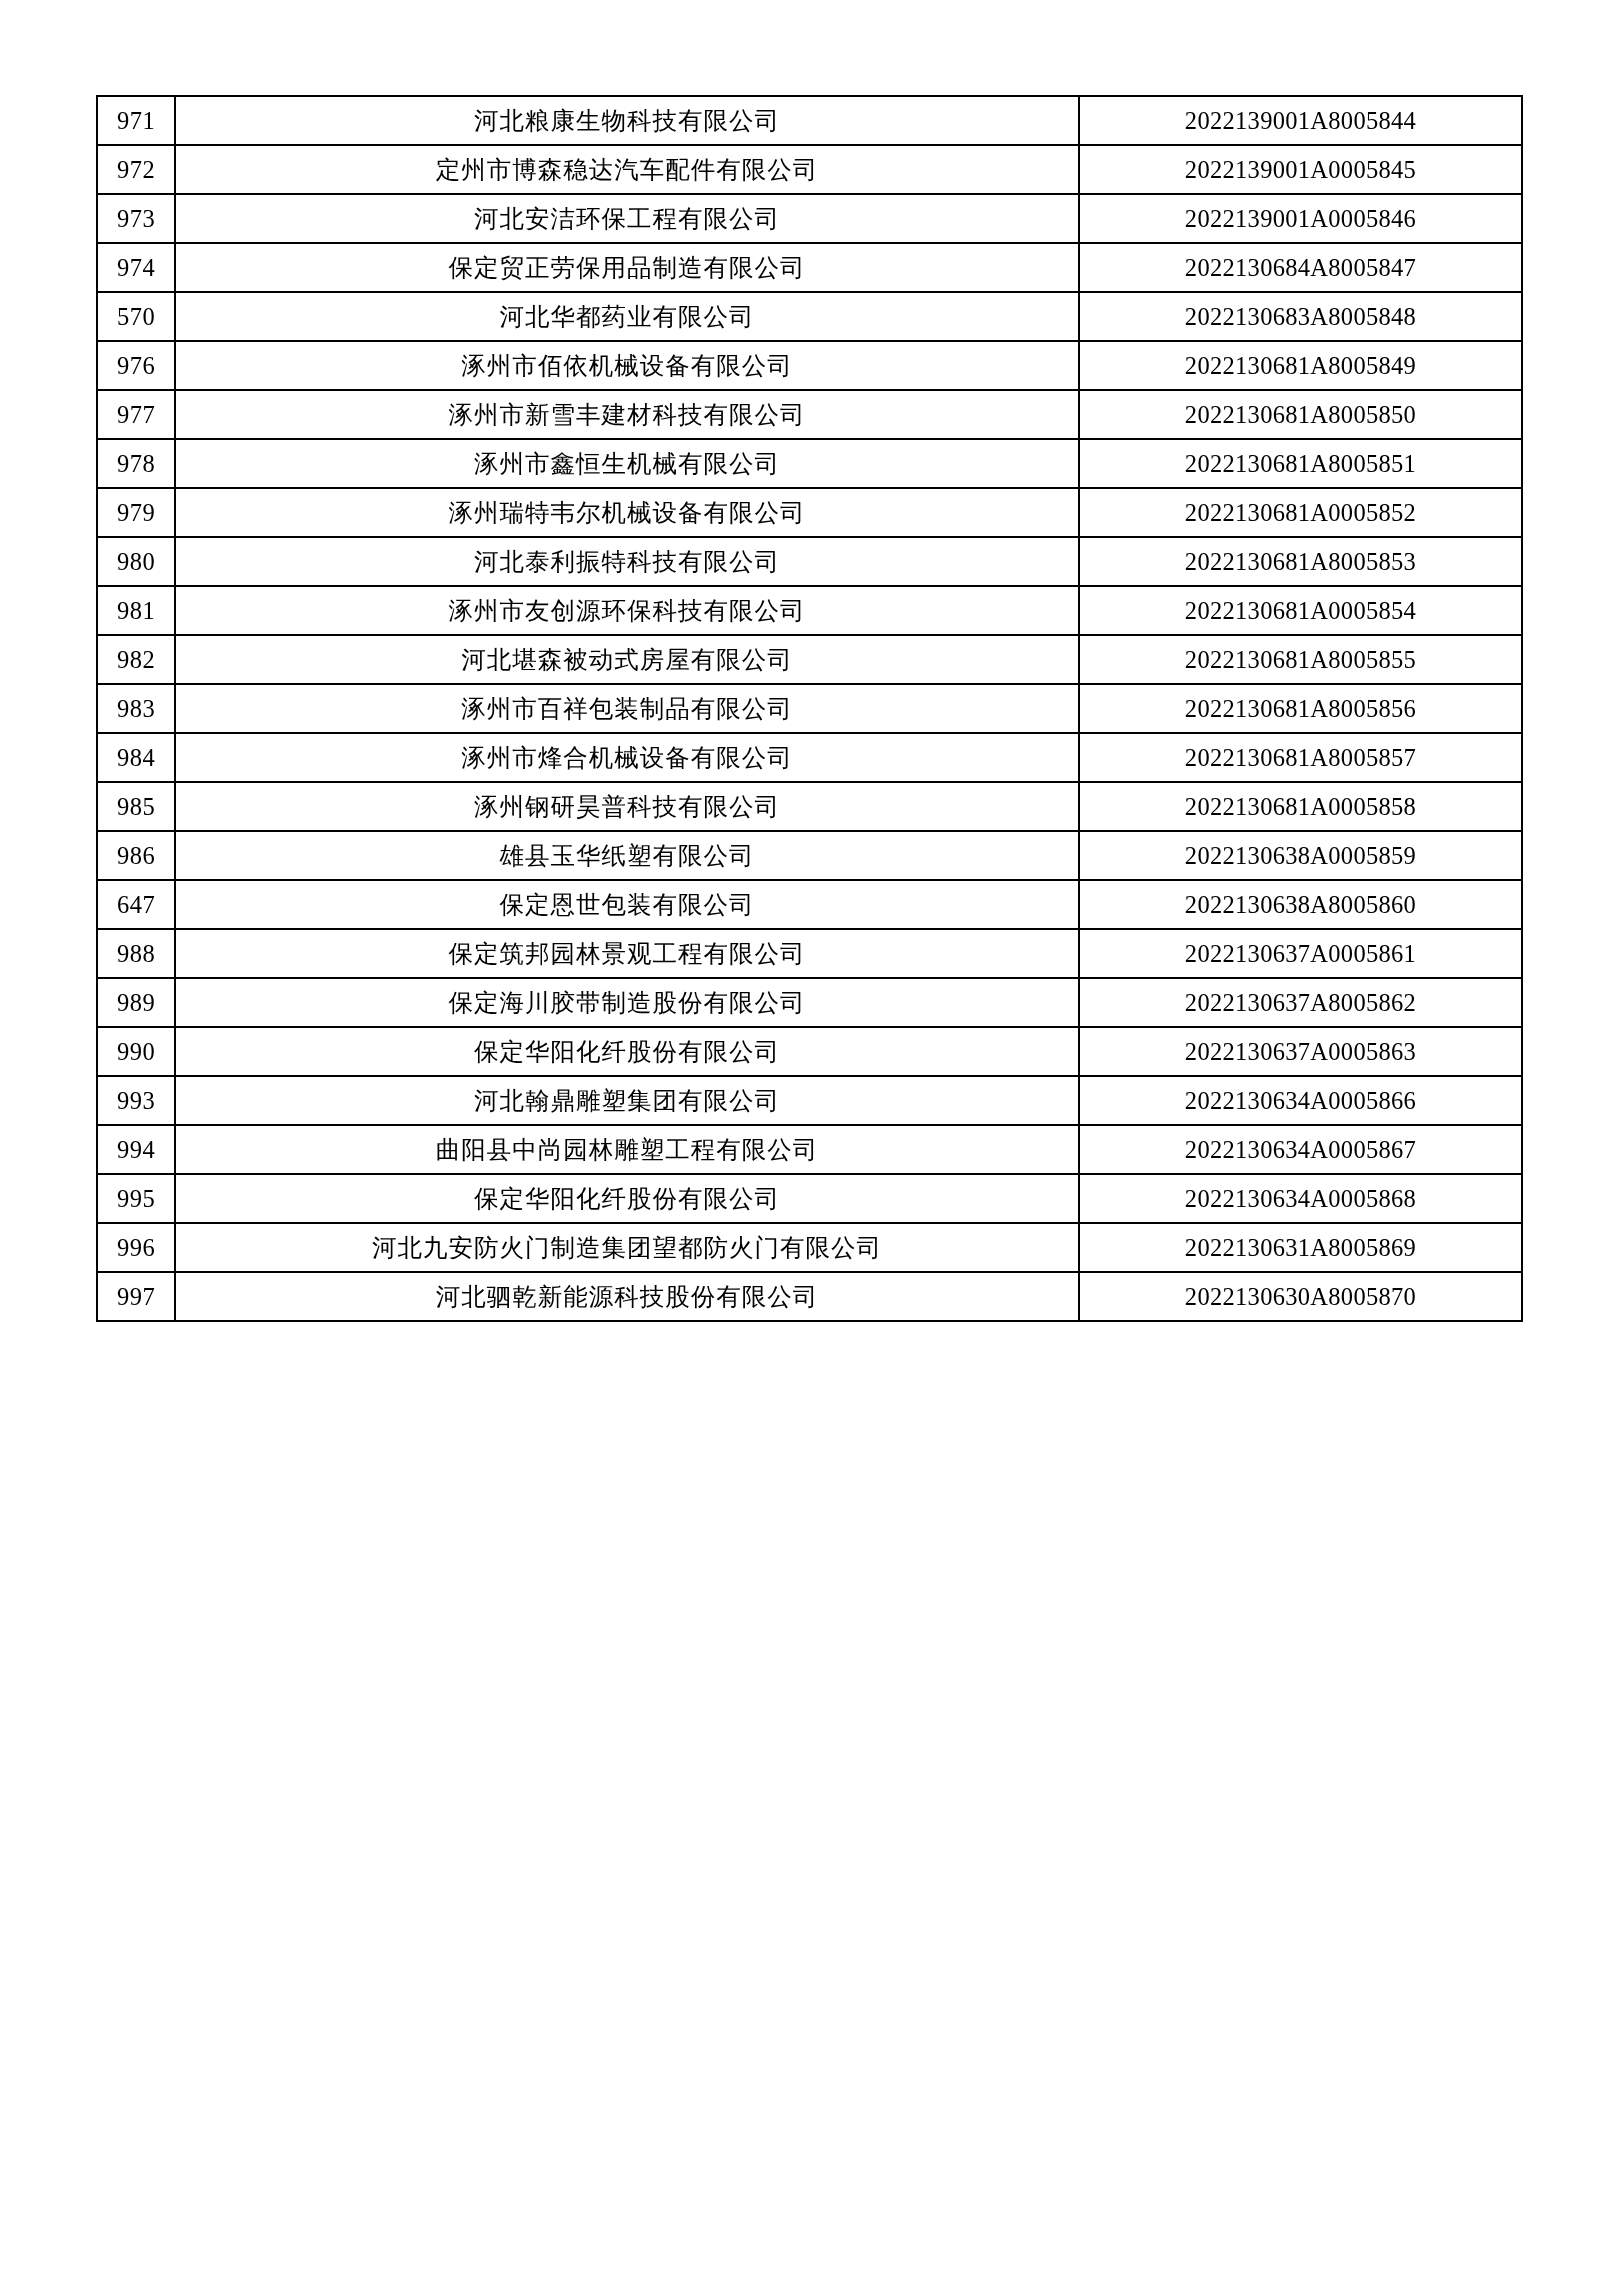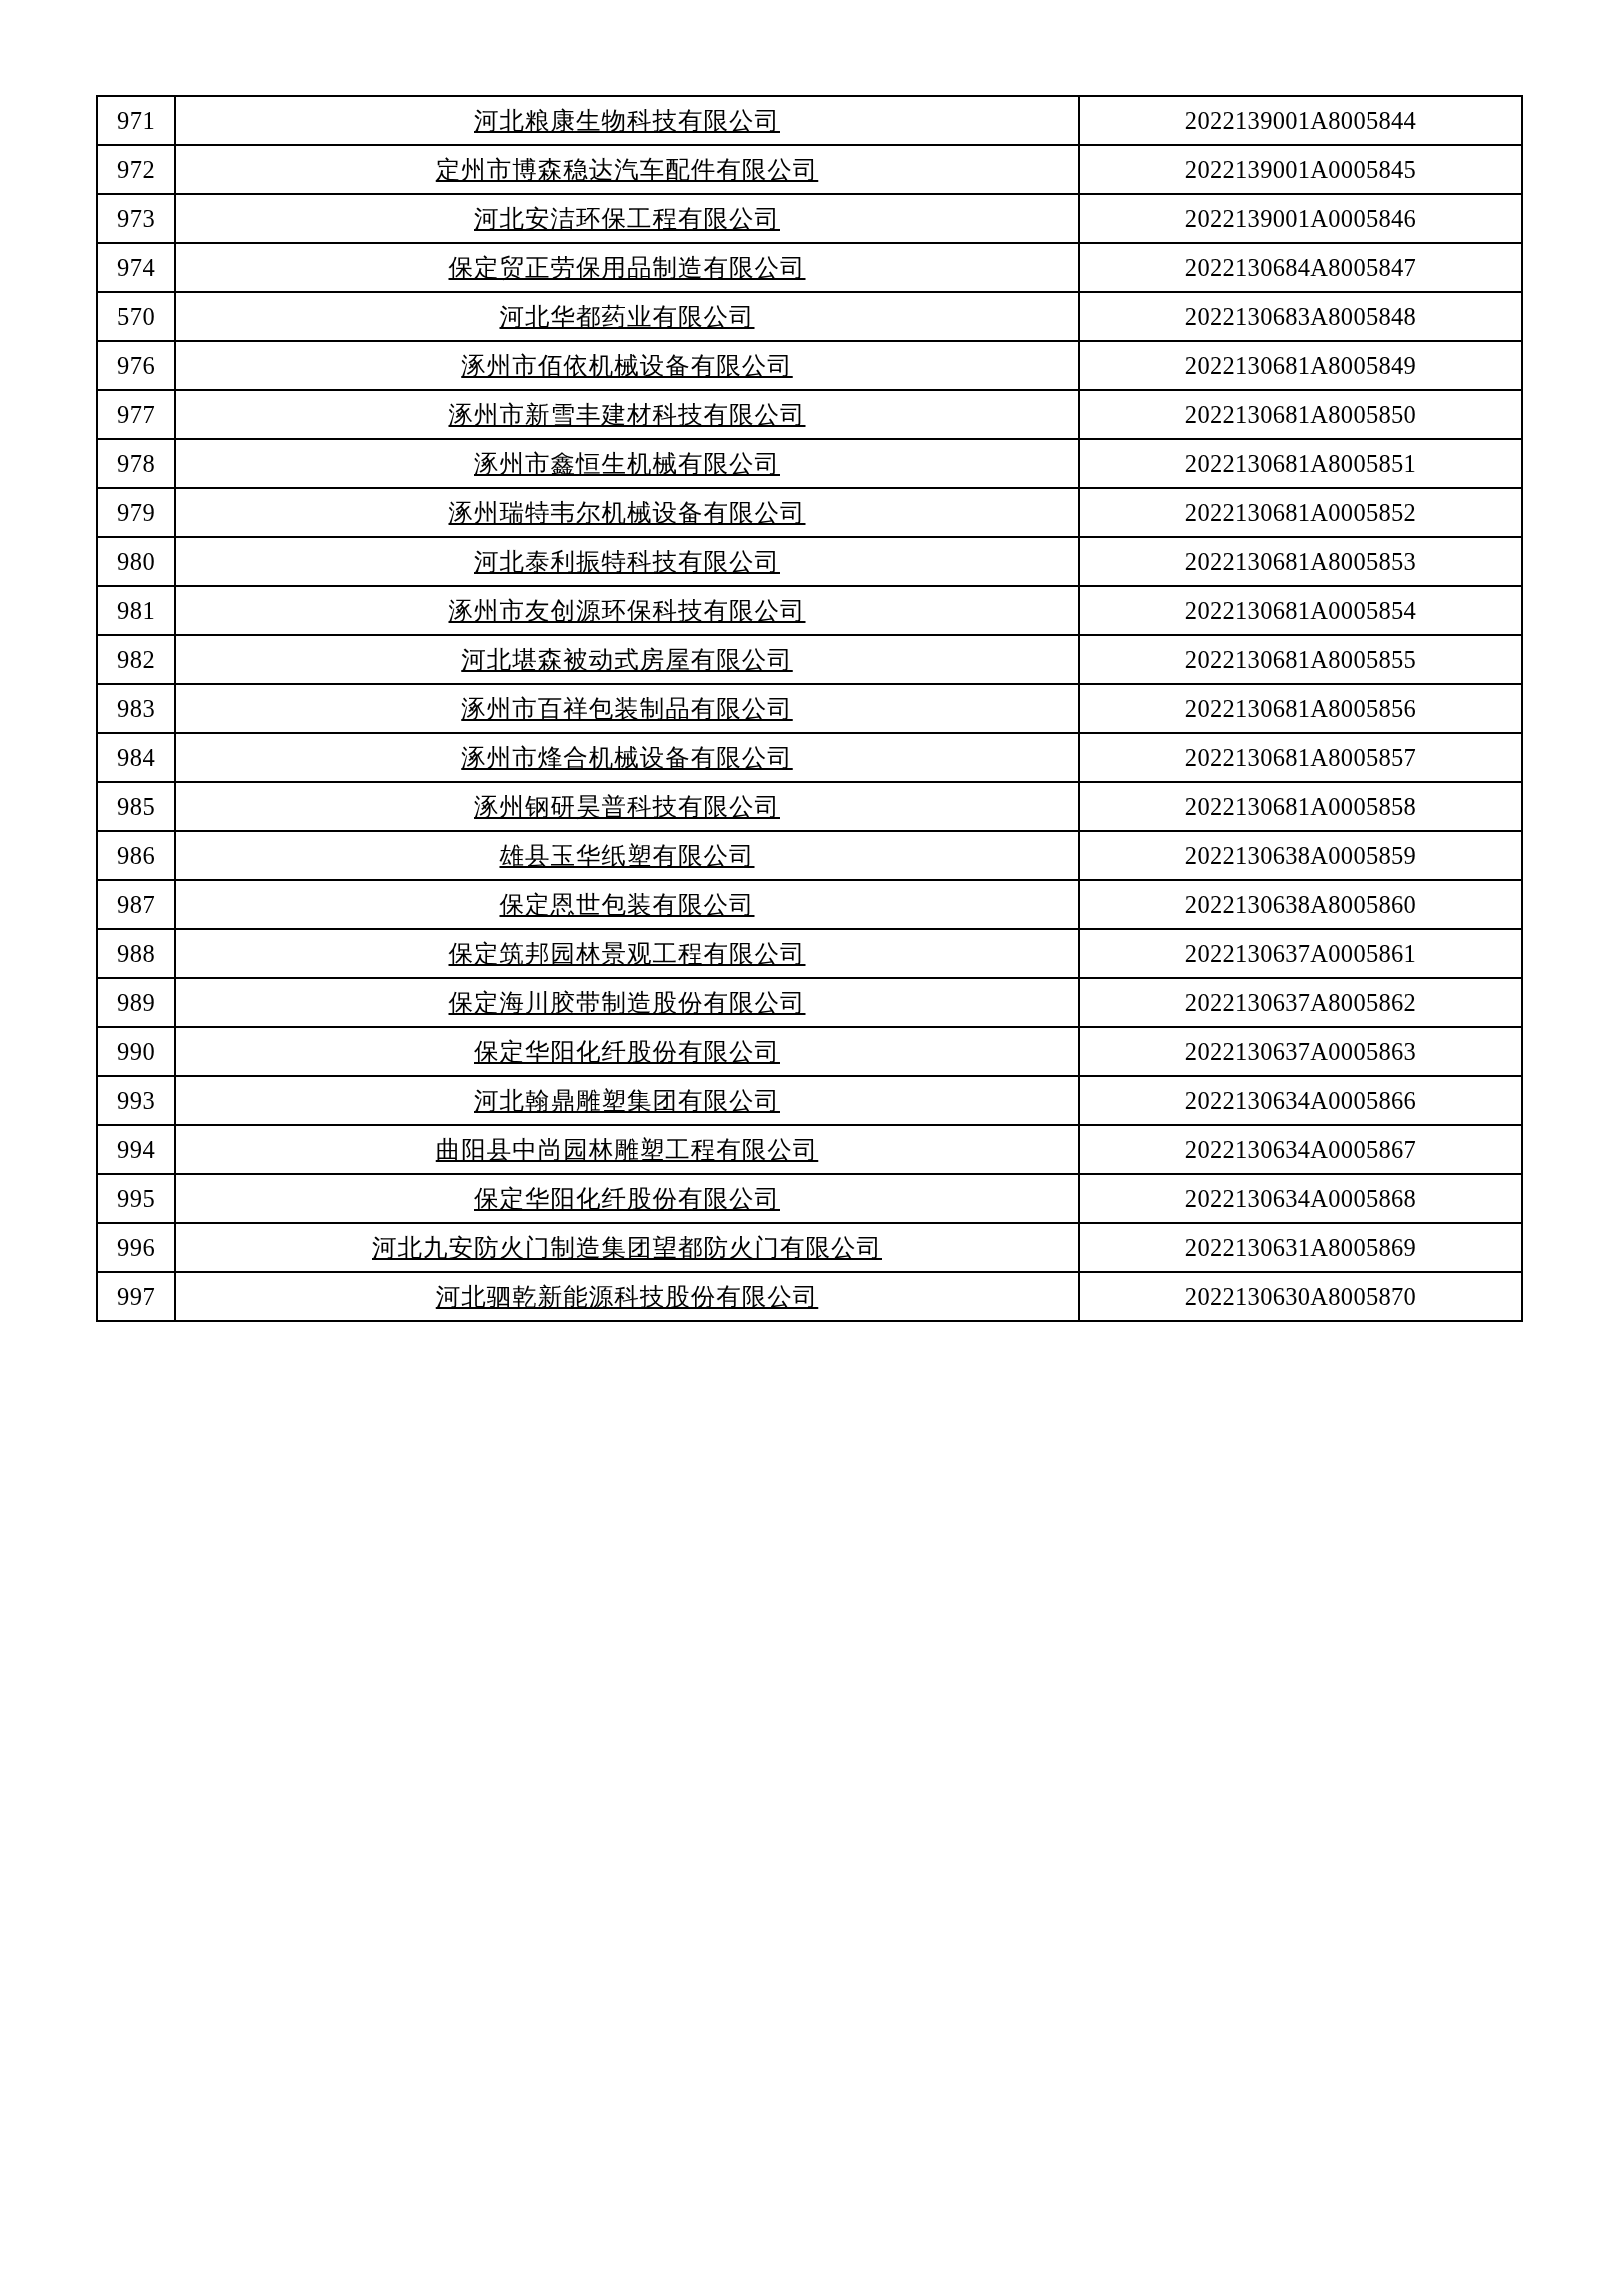--- a/index.html
+++ b/index.html
@@ -51,21 +51,20 @@
   }
   td.idx {
     font-family: "Liberation Serif", "DejaVu Serif", serif;
     font-size: 24.5px;
     letter-spacing: 0.5px;
   }
   td.name {
     font-family: "DejaVu Sans", "Liberation Sans", sans-serif;
     font-size: 24.5px;
     letter-spacing: 1px;
-    text-decoration: underline;
   }
   td.code {
     font-family: "Liberation Serif", "DejaVu Serif", serif;
     font-size: 24.5px;
     letter-spacing: 0.3px;
   }
 </style>
 </head>
 <body>
 
@@ -152,21 +151,21 @@
             <td class="idx">985</td>
             <td class="name">涿州钢研昊普科技有限公司</td>
             <td class="code">2022130681A0005858</td>
           </tr>
           <tr>
             <td class="idx">986</td>
             <td class="name">雄县玉华纸塑有限公司</td>
             <td class="code">2022130638A0005859</td>
           </tr>
           <tr>
-            <td class="idx">987</td>
+            <td class="idx">647</td>
             <td class="name">保定恩世包装有限公司</td>
             <td class="code">2022130638A8005860</td>
           </tr>
           <tr>
             <td class="idx">988</td>
             <td class="name">保定筑邦园林景观工程有限公司</td>
             <td class="code">2022130637A0005861</td>
           </tr>
           <tr>
             <td class="idx">989</td>

